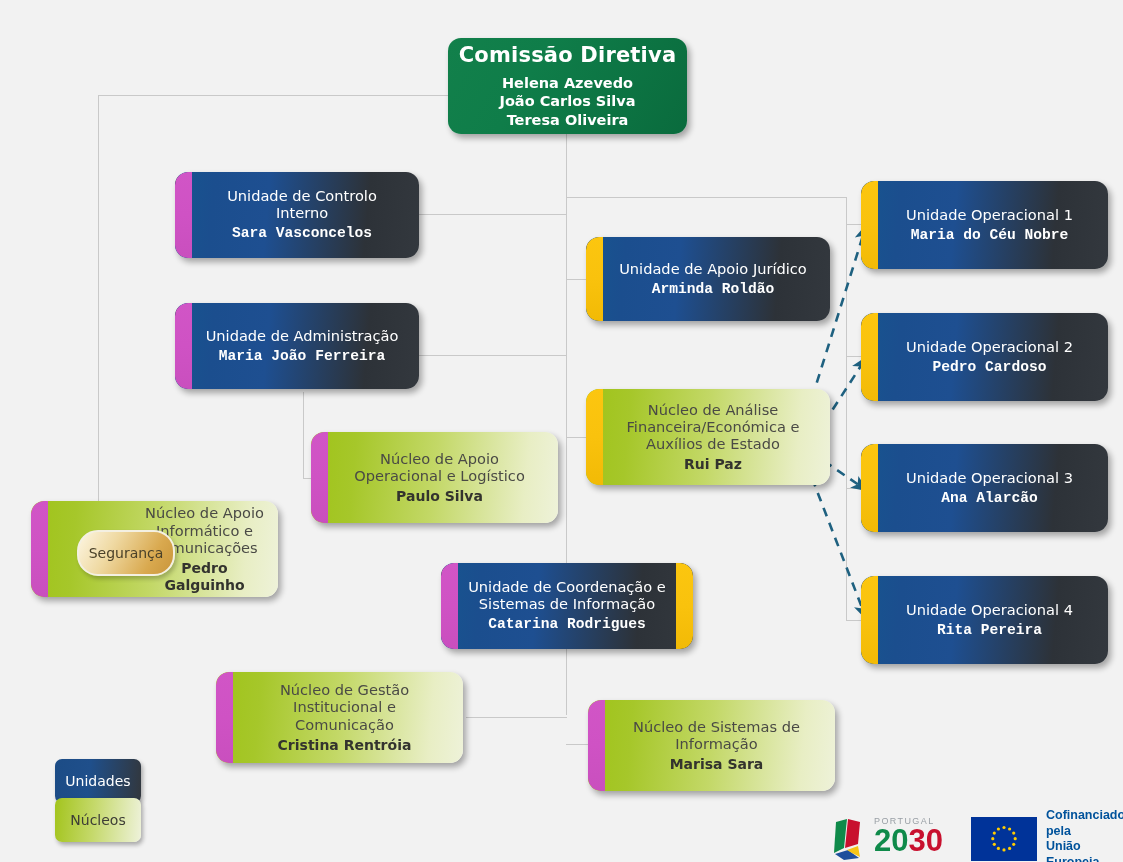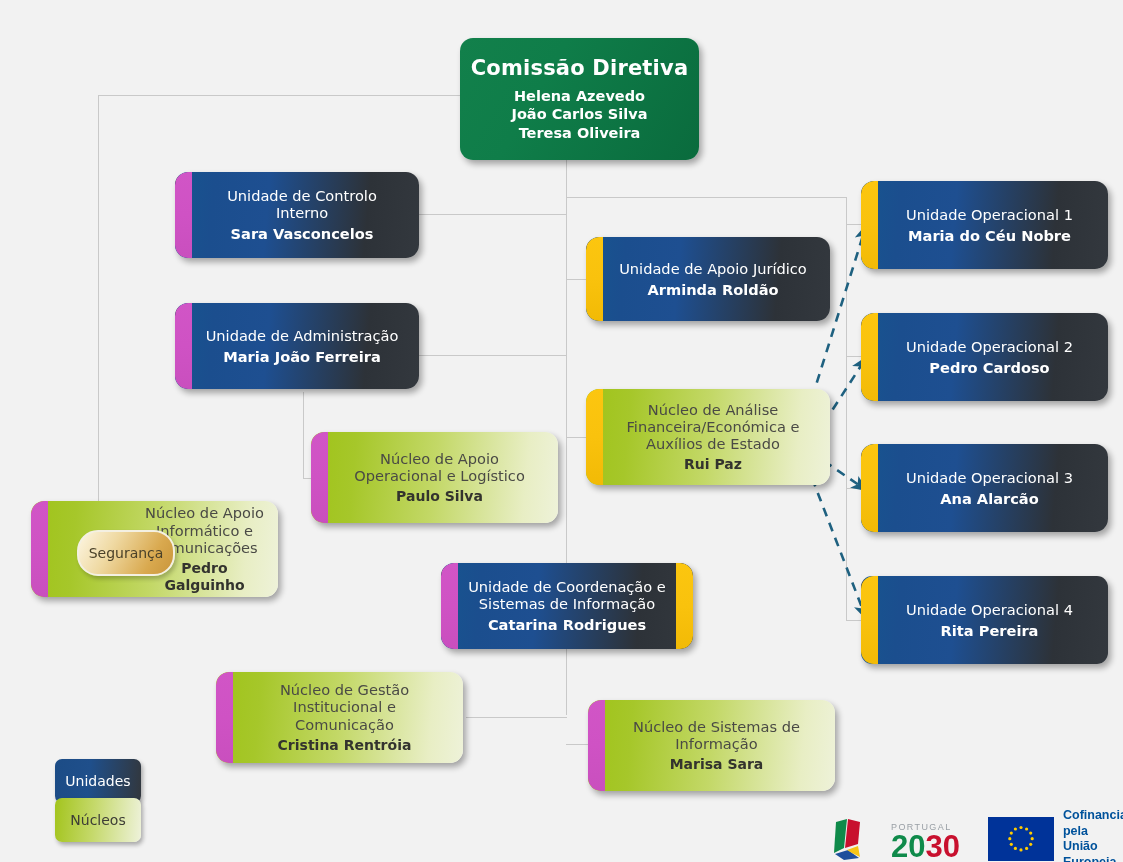--- a/index.html
+++ b/index.html
@@ -40,21 +40,21 @@
   }
   .n-green .title{font-size:21px;font-weight:bold;letter-spacing:.2px;}
   .n-green .person{font-size:14.5px;margin-top:7px;}
 
   
   .n-blue{
     background:linear-gradient(95deg,#1c2026 0%,#17548f 2%,#1b4e8e 16%,#1e4f91 38%,#2d3238 78%,#33383e 100%);
     color:#ffffff;
   }
   .n-blue .title{font-size:14.6px;}
-  .n-blue .person{font-size:14.6px;}
+  .n-blue .person{font-size:14.6px;font-family:Liberation Mono, monospace;}
 
   
   .n-lime{
     background:linear-gradient(95deg,#9fc318 0%,#a6c72a 18%,#c3d867 50%,#e8eec4 86%,#eef2d9 100%);
     color:#4a4a45;
   }
   .n-lime .title{font-size:14.6px;}
   .n-lime .person{font-size:14px;color:#33332e;}
 
   
@@ -84,21 +84,21 @@
   .legend-pill{
     position:absolute;height:44px;border-radius:7px;
     display:flex;align-items:center;justify-content:center;
     font-size:14px;box-shadow:2px 3px 4px rgba(0,0,0,.3);
   }
   .lg-blue{background:linear-gradient(95deg,#1c4c86 0%,#1f4f8b 40%,#32373d 100%);color:#fff;}
   .lg-lime{background:linear-gradient(95deg,#a3c41d 0%,#c5d96b 45%,#eef2da 100%);color:#3d3d36;}
 
   
   .footer{position:absolute;left:833px;top:808px;display:flex;align-items:center;gap:28px;}
-  .pt2030{display:flex;align-items:flex-end;gap:18px;}
+  .pt2030{display:flex;gap:1px;}
   .pt-word{font-size:9px;letter-spacing:1.4px;color:#9aa0a6;line-height:1;margin-bottom:1px;font-family:"Liberation Sans",sans-serif;}
   .pt-num{font-size:31px;font-weight:bold;line-height:.92;font-family:"Liberation Sans",sans-serif;}
   .eu{display:flex;align-items:center;gap:9px;}
   .eu-flag{width:66px;height:44px;background:#003399;position:relative;}
   .eu-txt{font-size:12.5px;font-weight:bold;color:#00529b;line-height:1.25;font-family:"Liberation Sans",sans-serif;}
 </style>
 </head>
 <body>
 
 <div id="stage">
@@ -137,21 +137,21 @@
       </marker>
     </defs>
     <g stroke="#1f6180" stroke-width="2.6" stroke-dasharray="9,7" fill="none" marker-start="url(#ah)" marker-end="url(#ah)">
       <line x1="812" y1="398" x2="866" y2="226"></line>
       <line x1="824" y1="423" x2="866" y2="358"></line>
       <line x1="824" y1="461" x2="866" y2="490"></line>
       <line x1="812" y1="478" x2="866" y2="618"></line>
     </g>
   </svg>
 
-  <div class="node n-green" style="left:460px;top:38px;width:239px;height:122px;">
+  <div class="node n-green" style="left:448px;top:38px;width:239px;height:96px;">
     <div class="inner" style="padding:0 10px;">
       <div class="title">Comissão Diretiva</div>
       <div class="person">Helena Azevedo</div>
       <div class="person" style="margin-top:1px;">João Carlos Silva</div>
       <div class="person" style="margin-top:1px;">Teresa Oliveira</div>
     </div>
   </div>
 
   <div class="node n-blue" style="left:175px;top:172px;width:244px;height:86px;">
     <div class="stripe-l sc-magenta"></div>
@@ -244,21 +244,21 @@
   </div>
 
   <div class="node n-blue" style="left:861px;top:444px;width:247px;height:88px;">
     <div class="stripe-l sc-yellow"></div>
     <div class="inner">
       <div class="title">Unidade Operacional 3</div>
       <div class="person">Ana Alarcão</div>
     </div>
   </div>
 
-  <div class="node n-blue" style="left:861px;top:576px;width:247px;height:88px;border-radius:11px;">
+  <div class="node n-blue" style="left:861px;top:576px;width:247px;height:88px;">
     <div class="stripe-l sc-yellow"></div>
     <div class="inner">
       <div class="title">Unidade Operacional 4</div>
       <div class="person">Rita Pereira</div>
     </div>
   </div>
 
   <div class="legend-pill lg-blue" style="left:55px;top:759px;width:86px;">
     <span>Unidades</span>
   </div>

